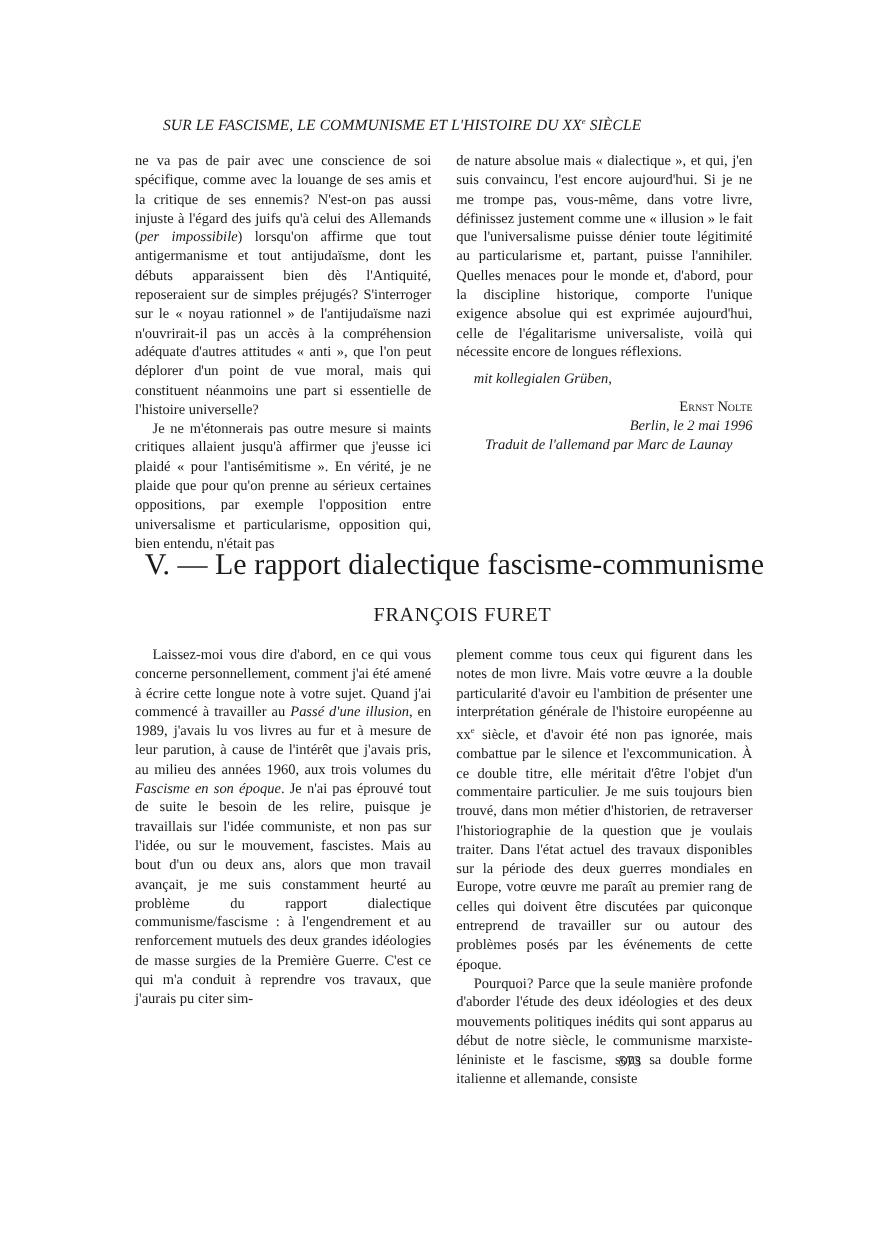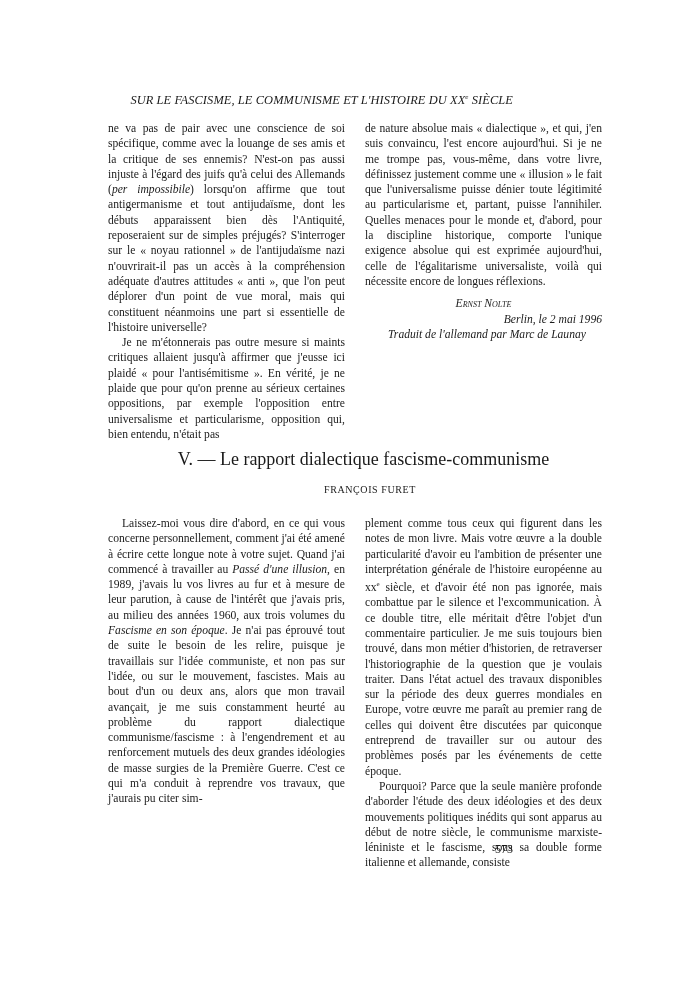--- a/index.html
+++ b/index.html
@@ -11,47 +11,48 @@
   .running-head sup { font-size: 7px; vertical-align: 5px; }
   .col { position: absolute; width: 237px; font-size: 11.6px; line-height: 15.3px;
          text-align: justify; hyphens: manual; }
   .col p { margin: 0; }
   .indent { text-indent: 14px; }
   .top-left { left: 108px; top: 121px; }
   .top-right { left: 365px; top: 121px; }
   .bottom-left { left: 108px; top: 516px; }
   .bottom-right { left: 365px; top: 516px; }
   .signoff { font-style: italic; margin-top: 6px !important; padding-left: 14px; }
-  .sig-name { text-align: center; margin-top: 7px !important; font-variant: small-caps; font-style: italic; }
+  .sig-name { text-align: right; margin-top: 7px !important; font-variant: small-caps; }
   .sig-place { text-align: right; font-style: italic; }
   .translator { font-style: italic; text-align: center; padding-left: 7px; }
-  .section-title { position: absolute; top: 449px; left: 0; width: 700px;
-                   text-align: center; font-size: 18px; padding-left: 27px; box-sizing: border-box; }
+  .section-title { position: absolute; top: 439px; left: 0; width: 700px;
+                   text-align: center; font-size: 24px; padding-left: 27px; box-sizing: border-box; }
   .section-author { position: absolute; top: 484px; left: 0; width: 700px; text-align: center;
-                    font-size: 10px; letter-spacing: 0.6px; padding-left: 40px; box-sizing: border-box; }
+                    font-size: 16px; letter-spacing: 0.6px; padding-left: 40px; box-sizing: border-box; }
   .salutation { text-indent: 40px; margin-bottom: 3px !important; }
   .page-number { position: absolute; top: 830px; right: 91px; font-size: 12px; margin-top: 12px; }
   em { font-style: italic; }
 </style>
 </head>
 <body>
 
 <div class="page">
 
   <div class="running-head"><span>SUR LE FASCISME, LE COMMUNISME ET L'HISTOIRE DU XX</span><sup>e</sup><span> SIÈCLE</span></div>
 
   <div class="col top-left">
       <p><span>ne va pas de pair avec une conscience de soi spécifique, comme avec la louange de ses amis et la critique de ses ennemis? N'est-on pas aussi injuste à l'égard des juifs qu'à celui des Allemands (</span><em>per impossibile</em><span>) lorsqu'on affirme que tout antigermanisme et tout antijudaïsme, dont les débuts apparaissent bien dès l'Antiquité, reposeraient sur de simples préjugés? S'interroger sur le « noyau rationnel » de l'antijudaïsme nazi n'ouvrirait-il pas un accès à la compréhension adéquate d'autres attitudes « anti », que l'on peut déplorer d'un point de vue moral, mais qui constituent néanmoins une part si essentielle de l'histoire universelle?</span></p>
       <p class="indent"><span>Je ne m'étonnerais pas outre mesure si maints critiques allaient jusqu'à affirmer que j'eusse ici plaidé « pour l'antisémitisme ». En vérité, je ne plaide que pour qu'on prenne au sérieux certaines oppositions, par exemple l'opposition entre universalisme et particularisme, opposition qui, bien entendu, n'était pas</span></p>
     </div>
 
   <div class="col top-right">
     <div>
         <p><span>de nature absolue mais « dialectique », et qui, j'en suis convaincu, l'est encore aujourd'hui. Si je ne me trompe pas, vous-même, dans votre livre, définissez justement comme une « illusion » le fait que l'universalisme puisse dénier toute légitimité au particularisme et, partant, puisse l'annihiler. Quelles menaces pour le monde et, d'abord, pour la discipline historique, comporte l'unique exigence absolue qui est exprimée aujourd'hui, celle de l'égalitarisme universaliste, voilà qui nécessite encore de longues réflexions.</span></p>
       </div>
+    <p class="signoff">mit kollegialen Grüben,</p>
     <p class="sig-name">Ernst Nolte</p>
     <p class="sig-place">Berlin, le 2 mai 1996</p>
     <p class="translator">Traduit de l'allemand par Marc de Launay</p>
   </div>
 
   <div class="section-title">V. — Le rapport dialectique fascisme-communisme</div>
   <div class="section-author">FRANÇOIS FURET</div>
 
   <div class="col bottom-left">
     <div>

